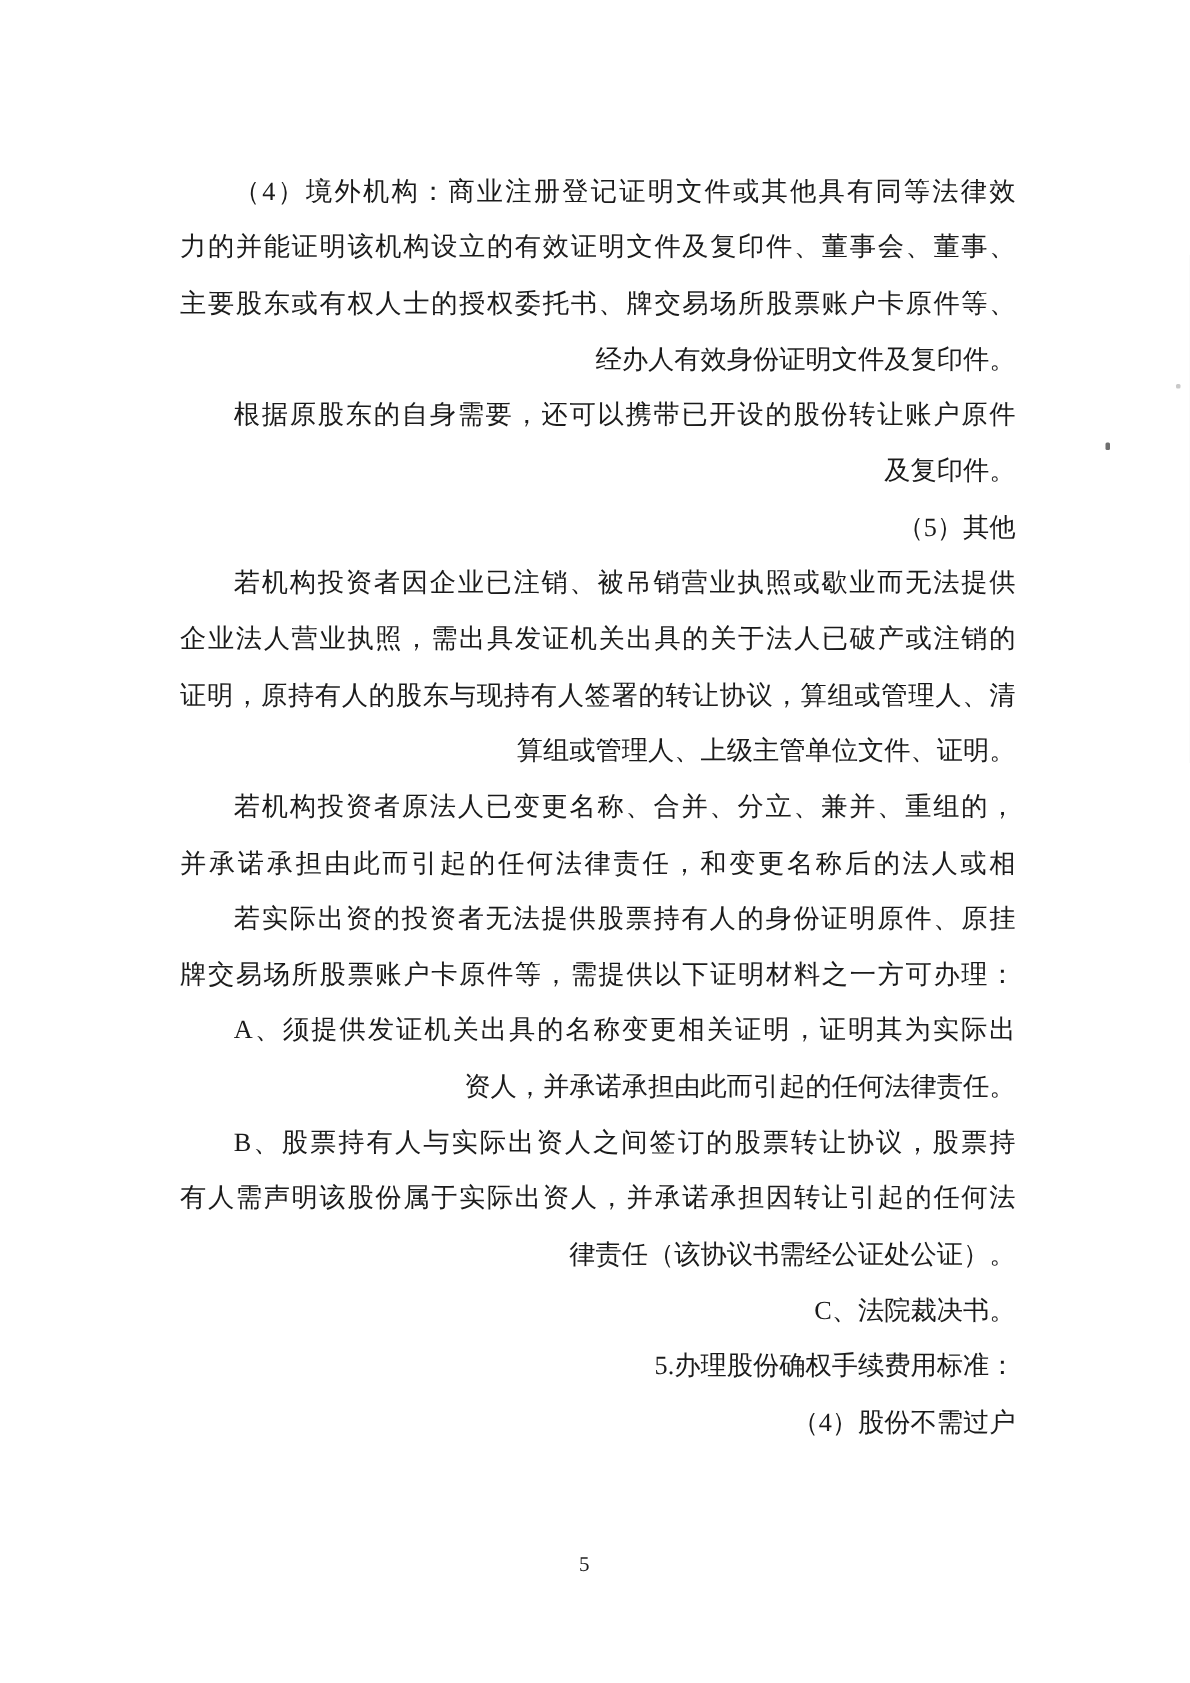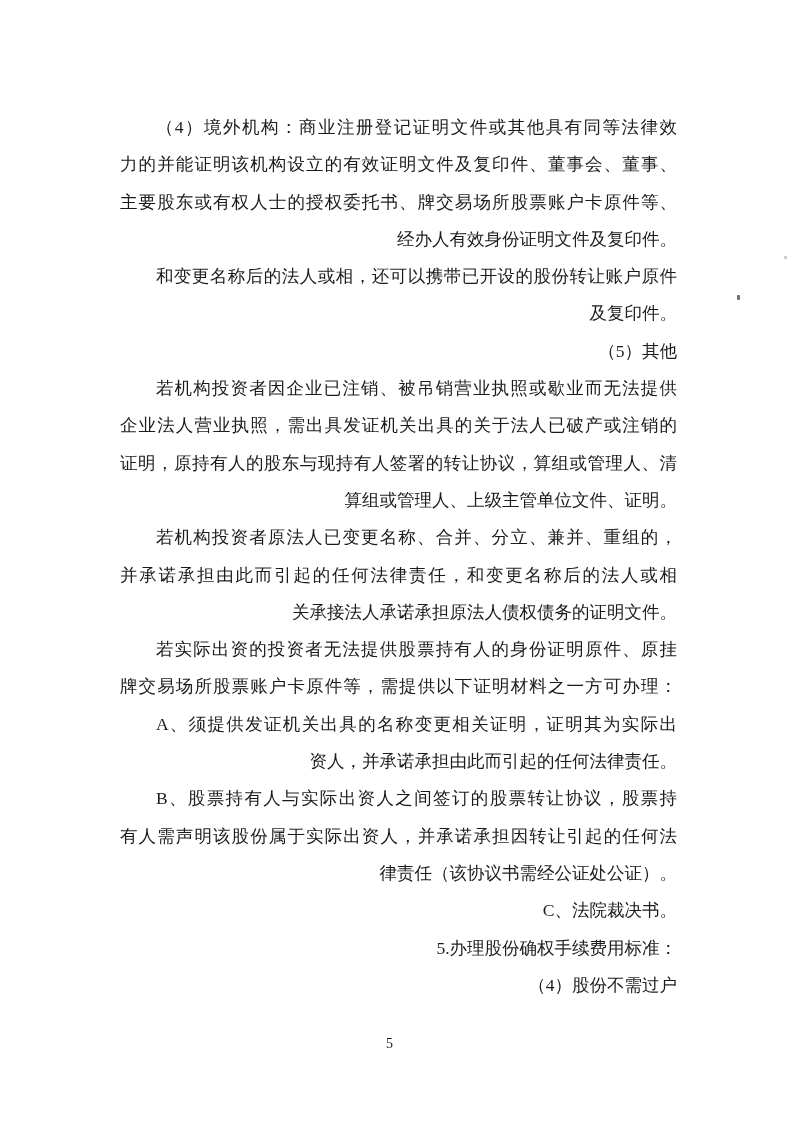--- a/index.html
+++ b/index.html
@@ -49,30 +49,29 @@
 </style>
 </head>
 <body>
 
 <div class="page" style="color: rgb(27, 27, 27); background: rgb(255, 255, 255);">
   <div class="content">
       <div class="doc-line indent fill">（4）境外机构：商业注册登记证明文件或其他具有同等法律效</div>
       <div class="doc-line fill">力的并能证明该机构设立的有效证明文件及复印件、董事会、董事、</div>
       <div class="doc-line fill">主要股东或有权人士的授权委托书、牌交易场所股票账户卡原件等、</div>
       <div class="doc-line">经办人有效身份证明文件及复印件。</div>
-      <div class="doc-line indent fill">和变更名称后的法人或相，还可以携带已开设的股份转让账户原件</div>
+      <div class="doc-line indent fill">根据原股东的自身需要，还可以携带已开设的股份转让账户原件</div>
       <div class="doc-line">及复印件。</div>
       <div class="doc-line indent">（5）其他</div>
       <div class="doc-line indent fill">若机构投资者因企业已注销、被吊销营业执照或歇业而无法提供</div>
       <div class="doc-line fill">企业法人营业执照，需出具发证机关出具的关于法人已破产或注销的</div>
       <div class="doc-line fill">证明，原持有人的股东与现持有人签署的转让协议，算组或管理人、清</div>
       <div class="doc-line">算组或管理人、上级主管单位文件、证明。</div>
       <div class="doc-line indent fill">若机构投资者原法人已变更名称、合并、分立、兼并、重组的，</div>
       <div class="doc-line fill">并承诺承担由此而引起的任何法律责任，和变更名称后的法人或相</div>
-      <div class="doc-line">关承接法人承诺承担原法人债权债务的证明文件。</div>
       <div class="doc-line indent fill">若实际出资的投资者无法提供股票持有人的身份证明原件、原挂</div>
       <div class="doc-line fill">牌交易场所股票账户卡原件等，需提供以下证明材料之一方可办理：</div>
       <div class="doc-line indent fill">A、须提供发证机关出具的名称变更相关证明，证明其为实际出</div>
       <div class="doc-line">资人，并承诺承担由此而引起的任何法律责任。</div>
       <div class="doc-line indent fill">B、股票持有人与实际出资人之间签订的股票转让协议，股票持</div>
       <div class="doc-line fill">有人需声明该股份属于实际出资人，并承诺承担因转让引起的任何法</div>
       <div class="doc-line">律责任（该协议书需经公证处公证）。</div>
       <div class="doc-line indent">C、法院裁决书。</div>
       <div class="doc-line indent">5.办理股份确权手续费用标准：</div>
       <div class="doc-line indent">（4）股份不需过户</div>

